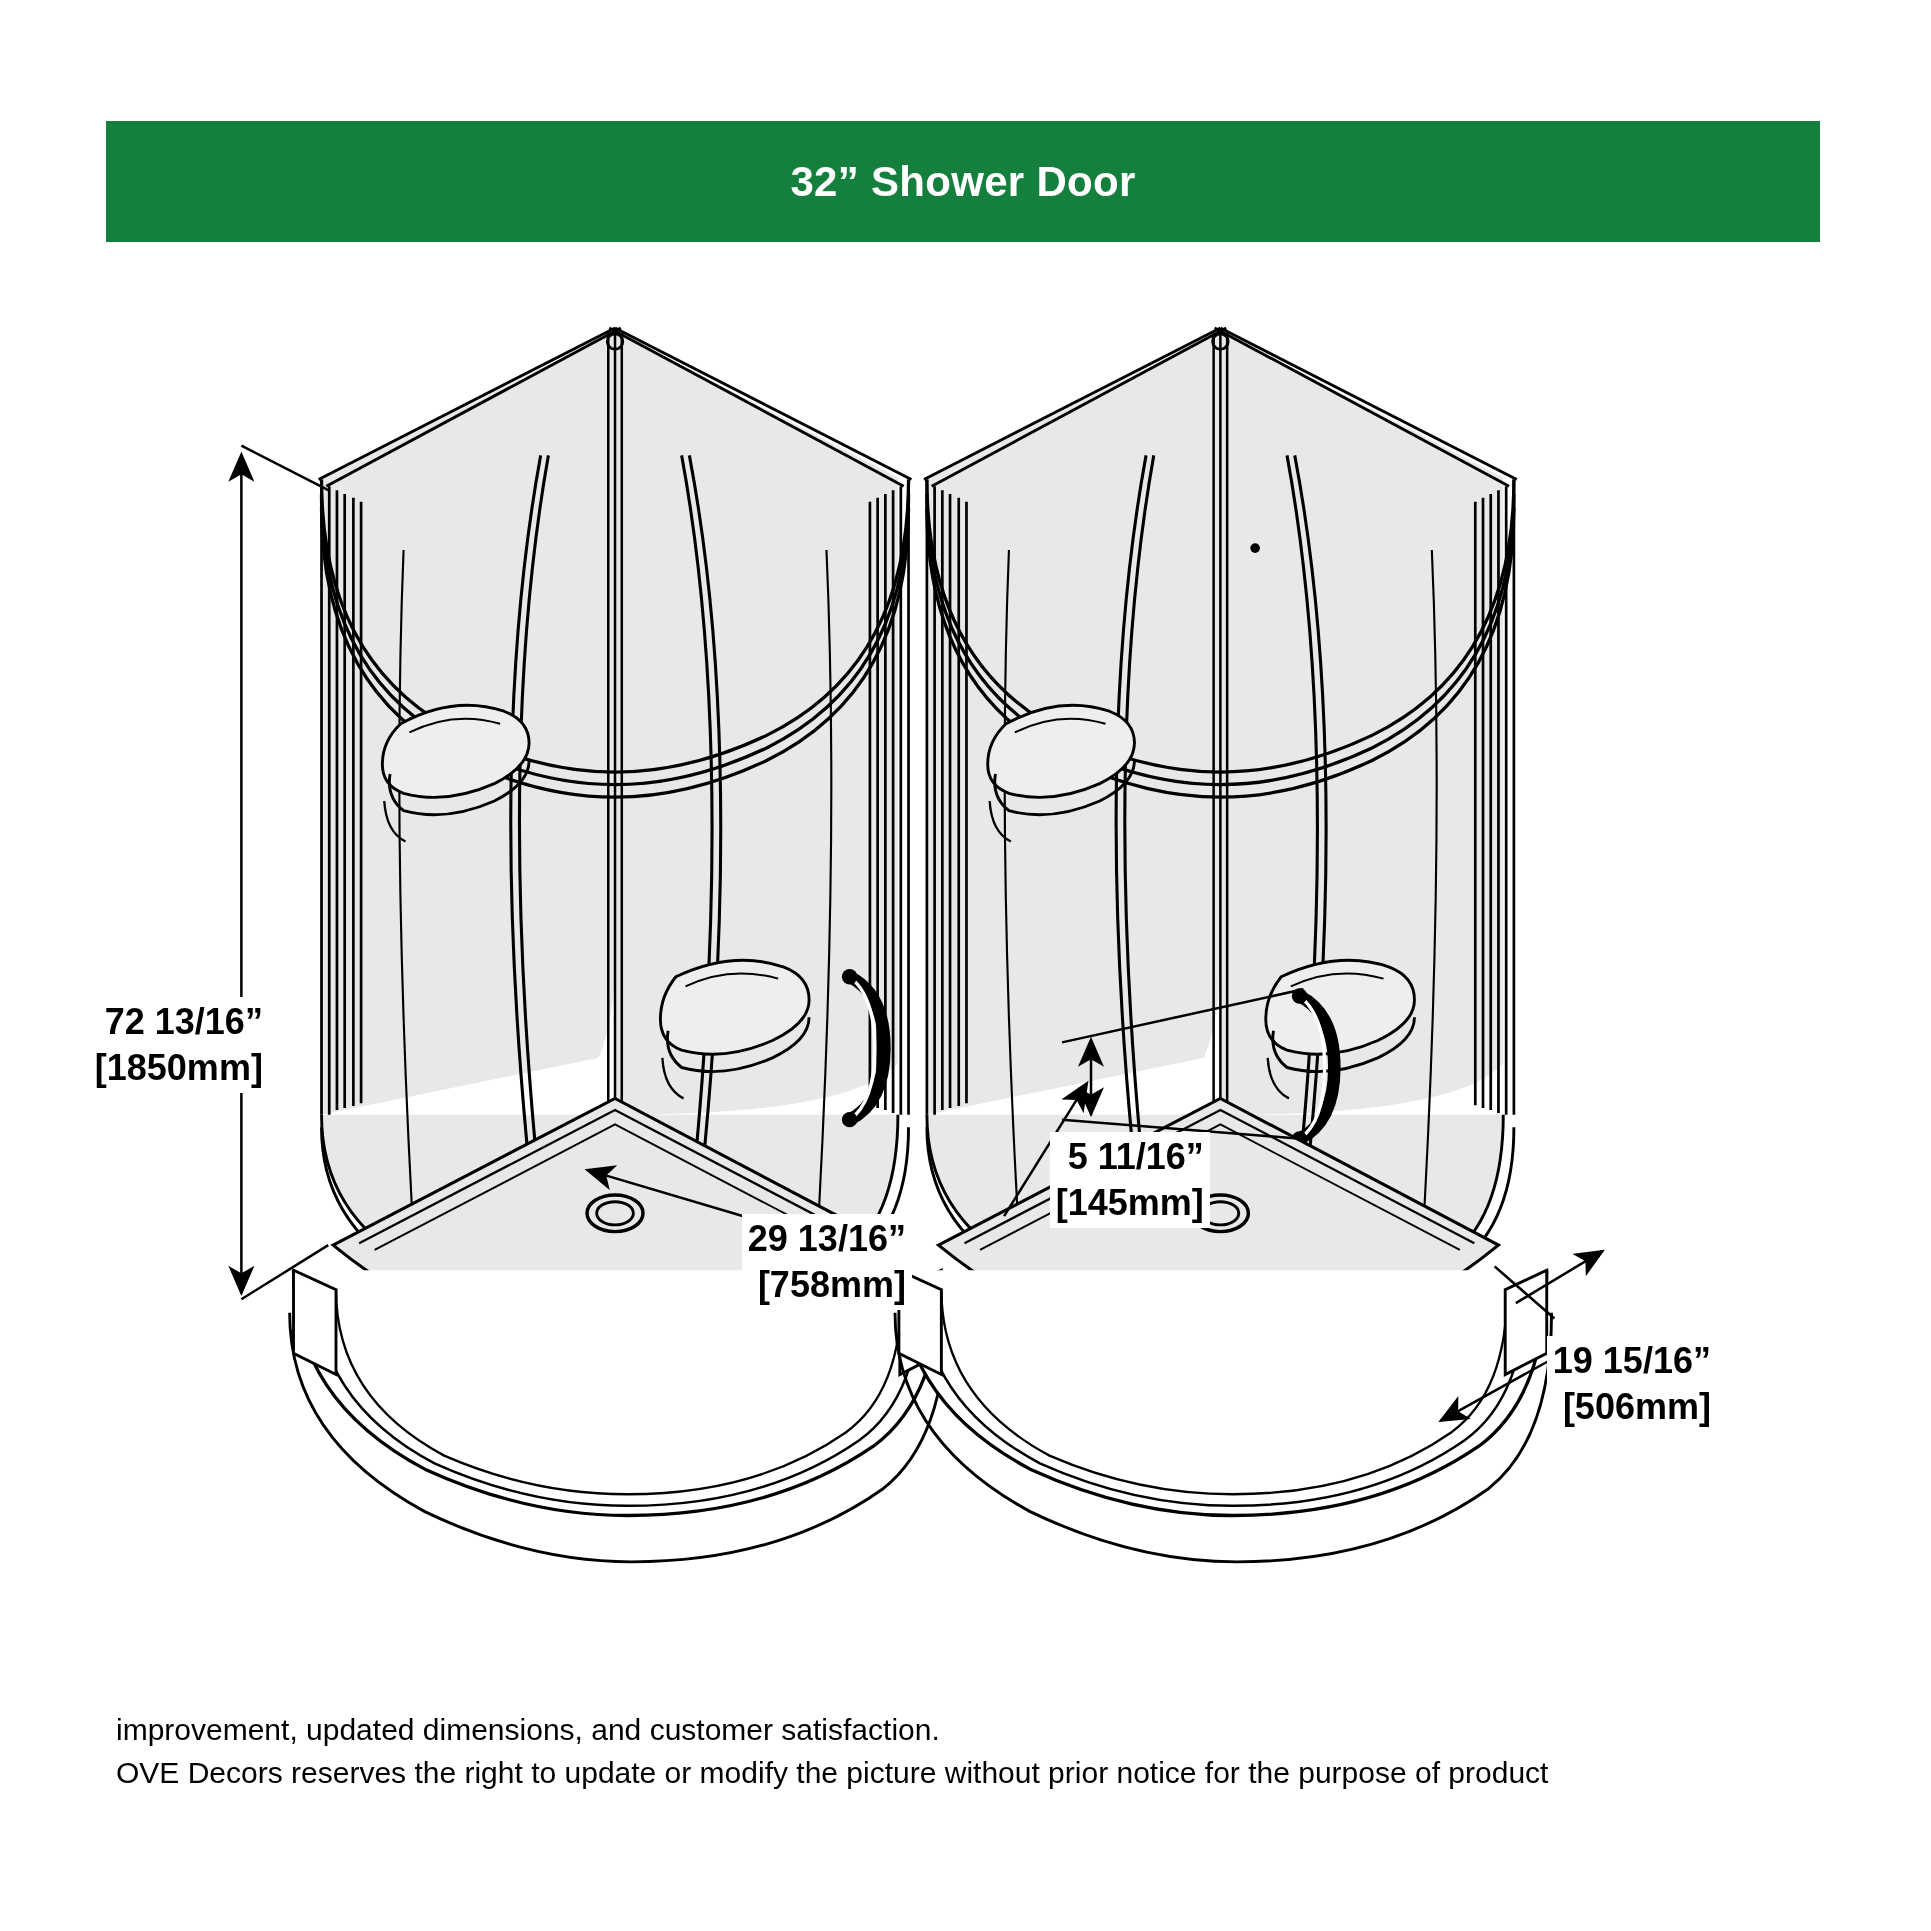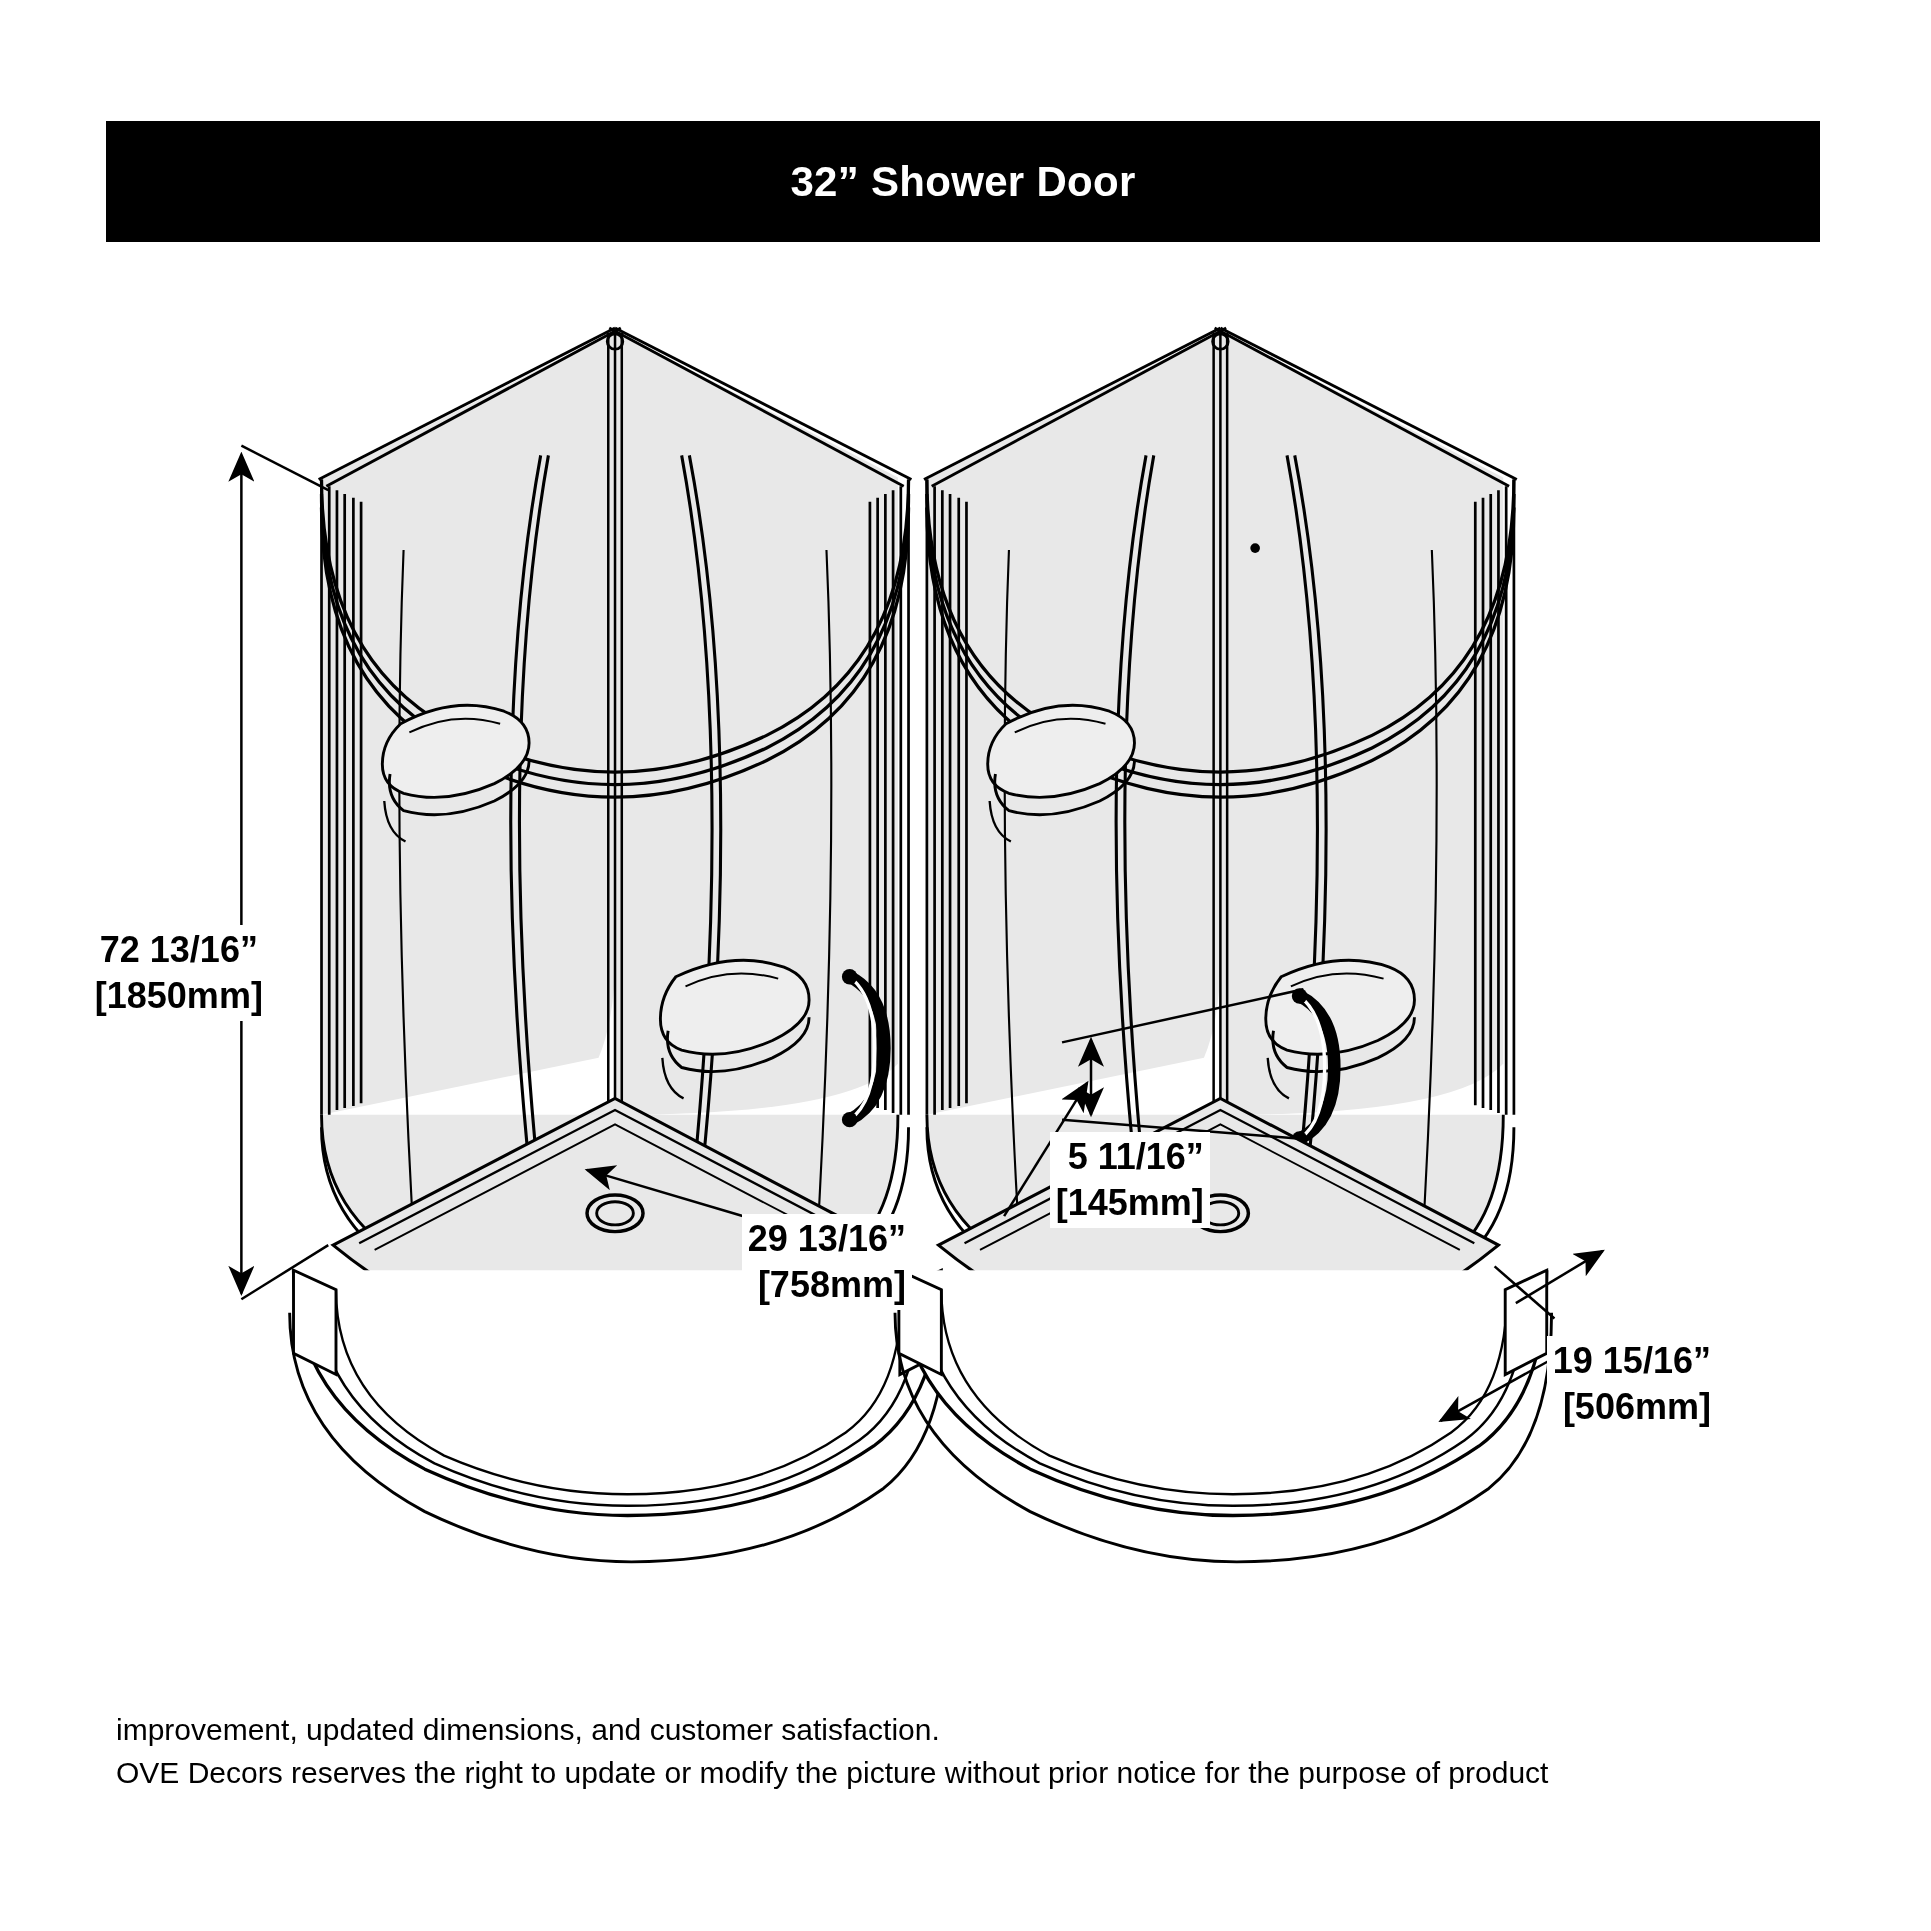--- a/index.html
+++ b/index.html
@@ -15,21 +15,21 @@
     position: relative;
   }
 
   
   #header-bar {
     position: absolute;
     left: 106px;
     top: 121px;
     width: 1714px;
     height: 121px;
-    background: #000000;
+    background: #15803d;
     display: flex;
     align-items: center;
     justify-content: center;
     box-sizing: border-box;
   }
   #page-title {
     color: #ffffff;
     font-size: 42px;
     font-weight: bold;
     letter-spacing: 0.3px;
@@ -59,21 +59,21 @@
     line-height: 1.28;
     text-align: right;
     white-space: nowrap;
     padding: 1.9px 5.8px;
     box-sizing: border-box;
   }
   .dim-label .dim-line {
     display: block;
   }
 
-  #dim-height-label   { left: 89px;  top: 925px; text-align: center; }
+  #dim-height-label   { left: 89px;  top: 997px; text-align: right; }
   #dim-width-label    { left: 742px; top: 1190px; margin-top: 24px; }
   #dim-handle-label   { left: 1050px; top: 1132px; }
   #dim-depth-label    { left: 1547px; top: 1336px; }
 
   
   #footer-note {
     position: absolute;
     left: 116px;
     top: 1709px;
     width: 1699px;

